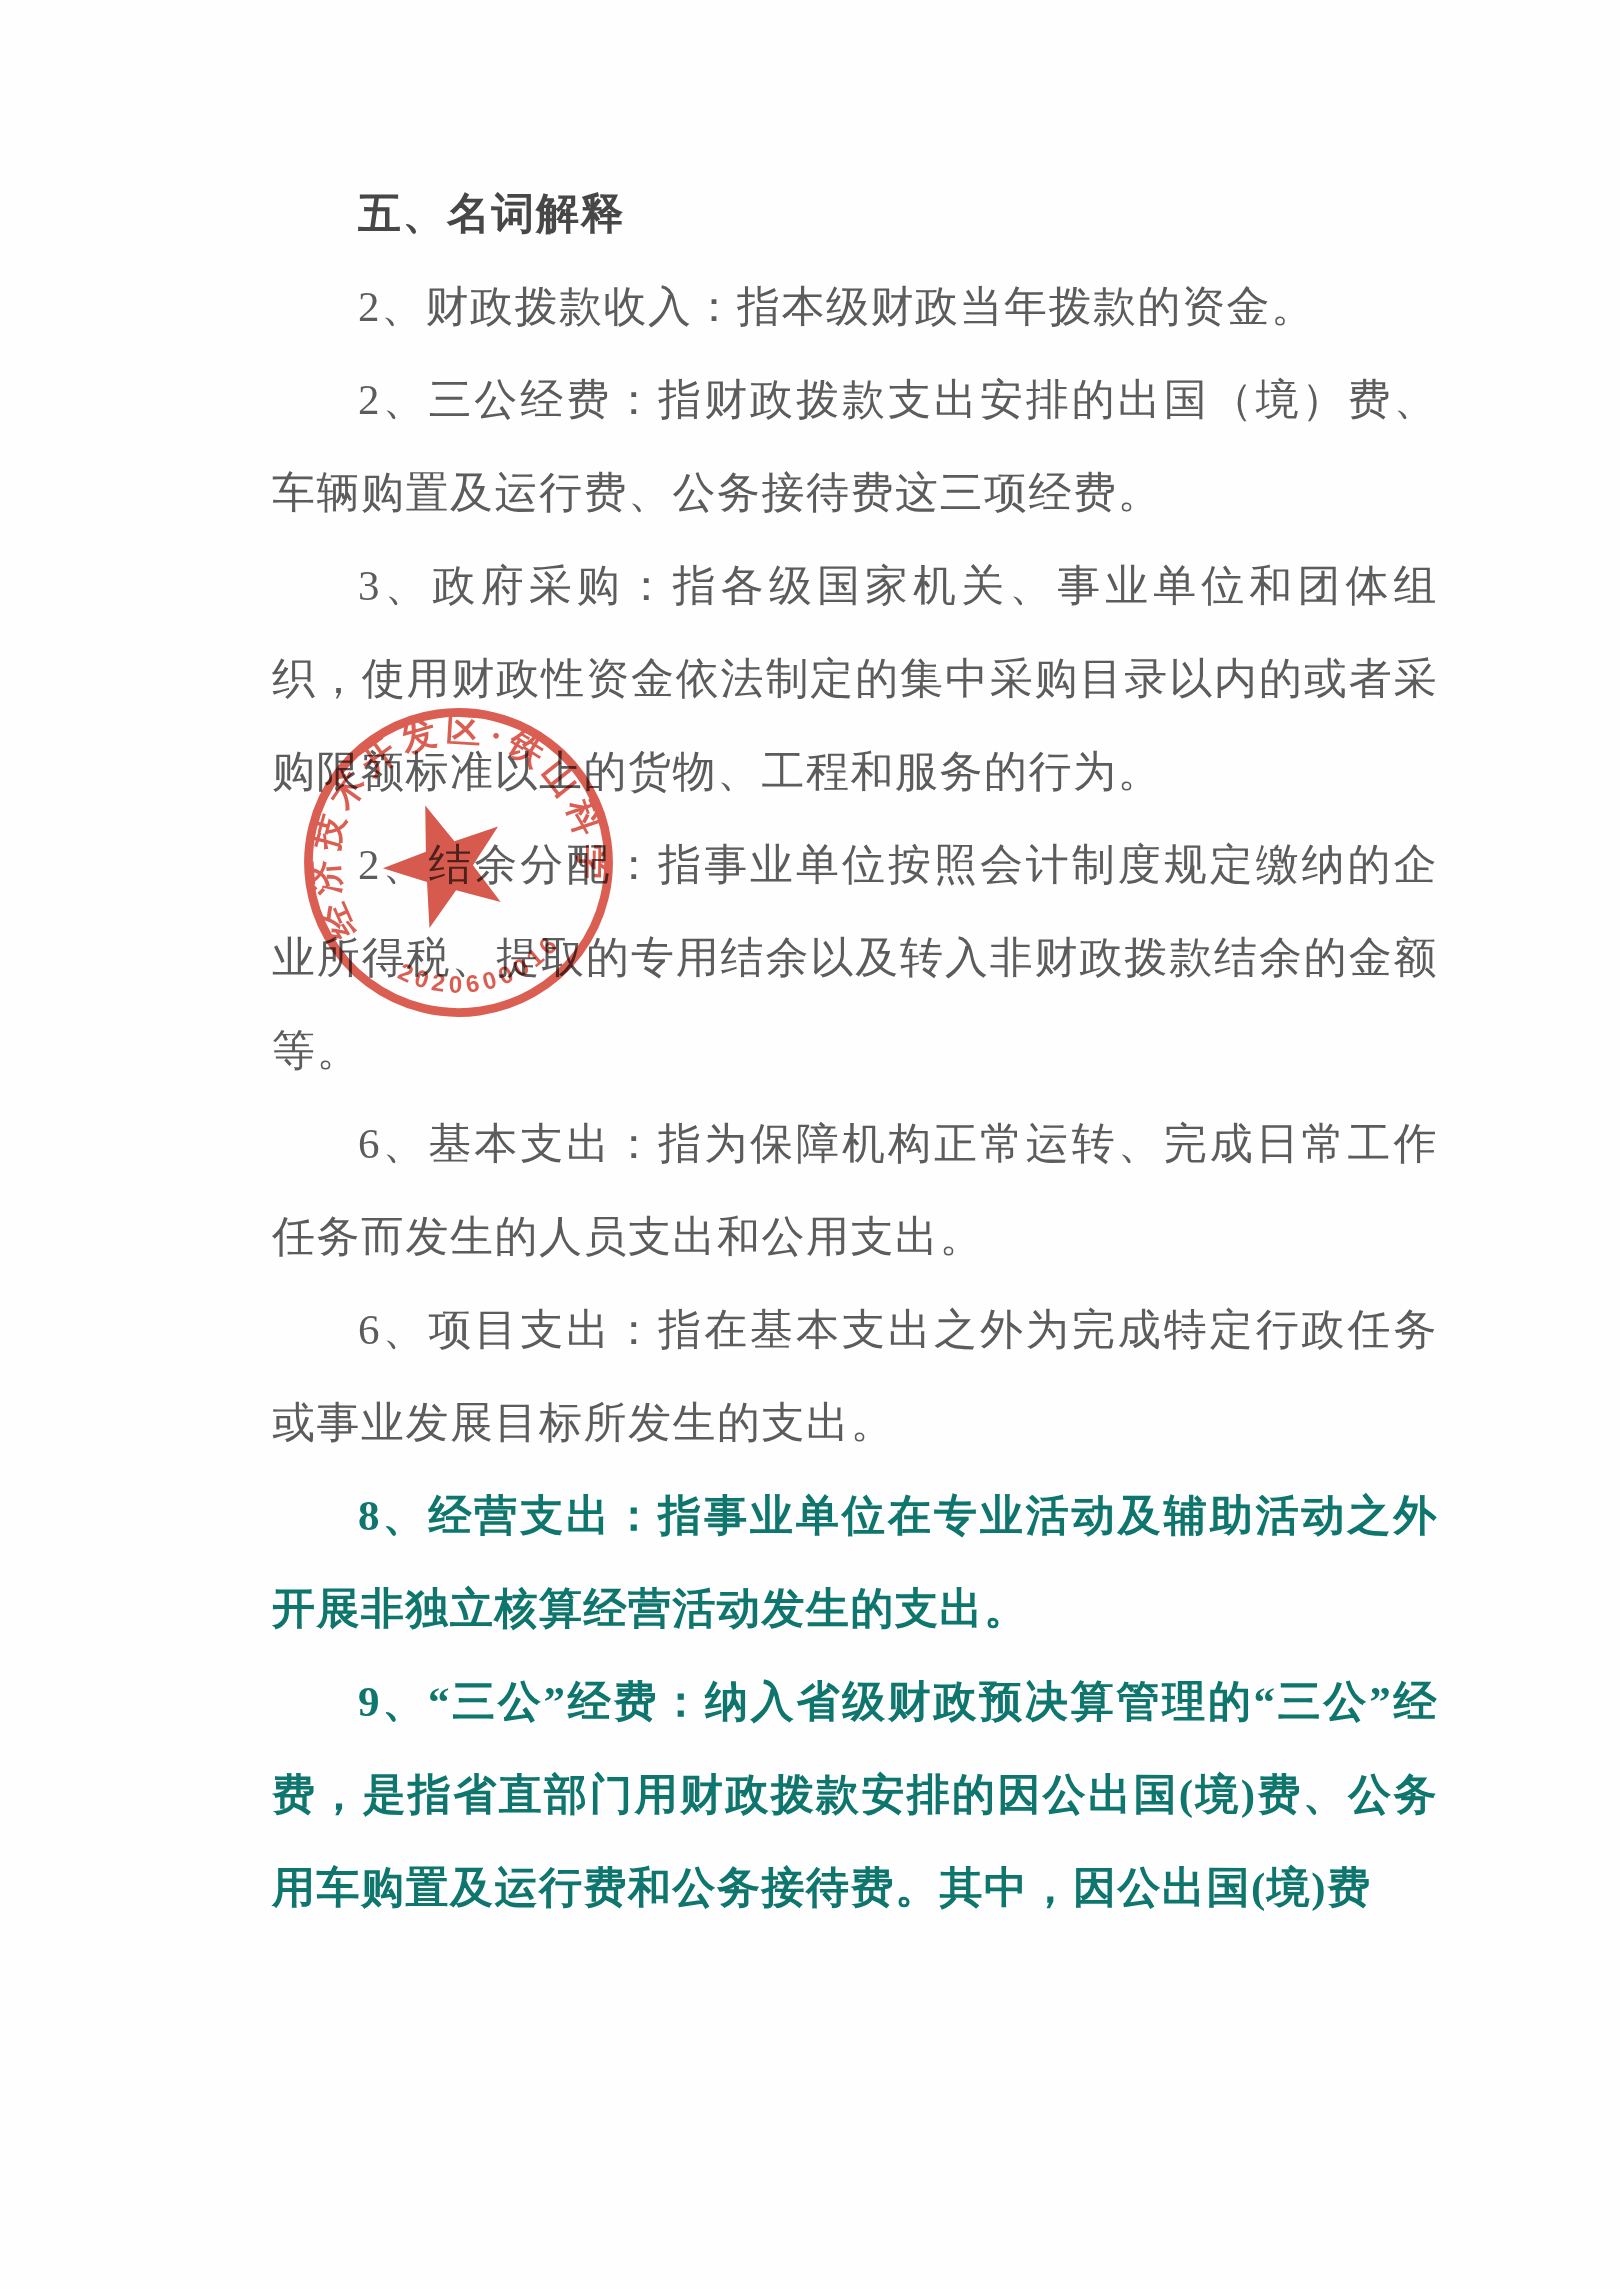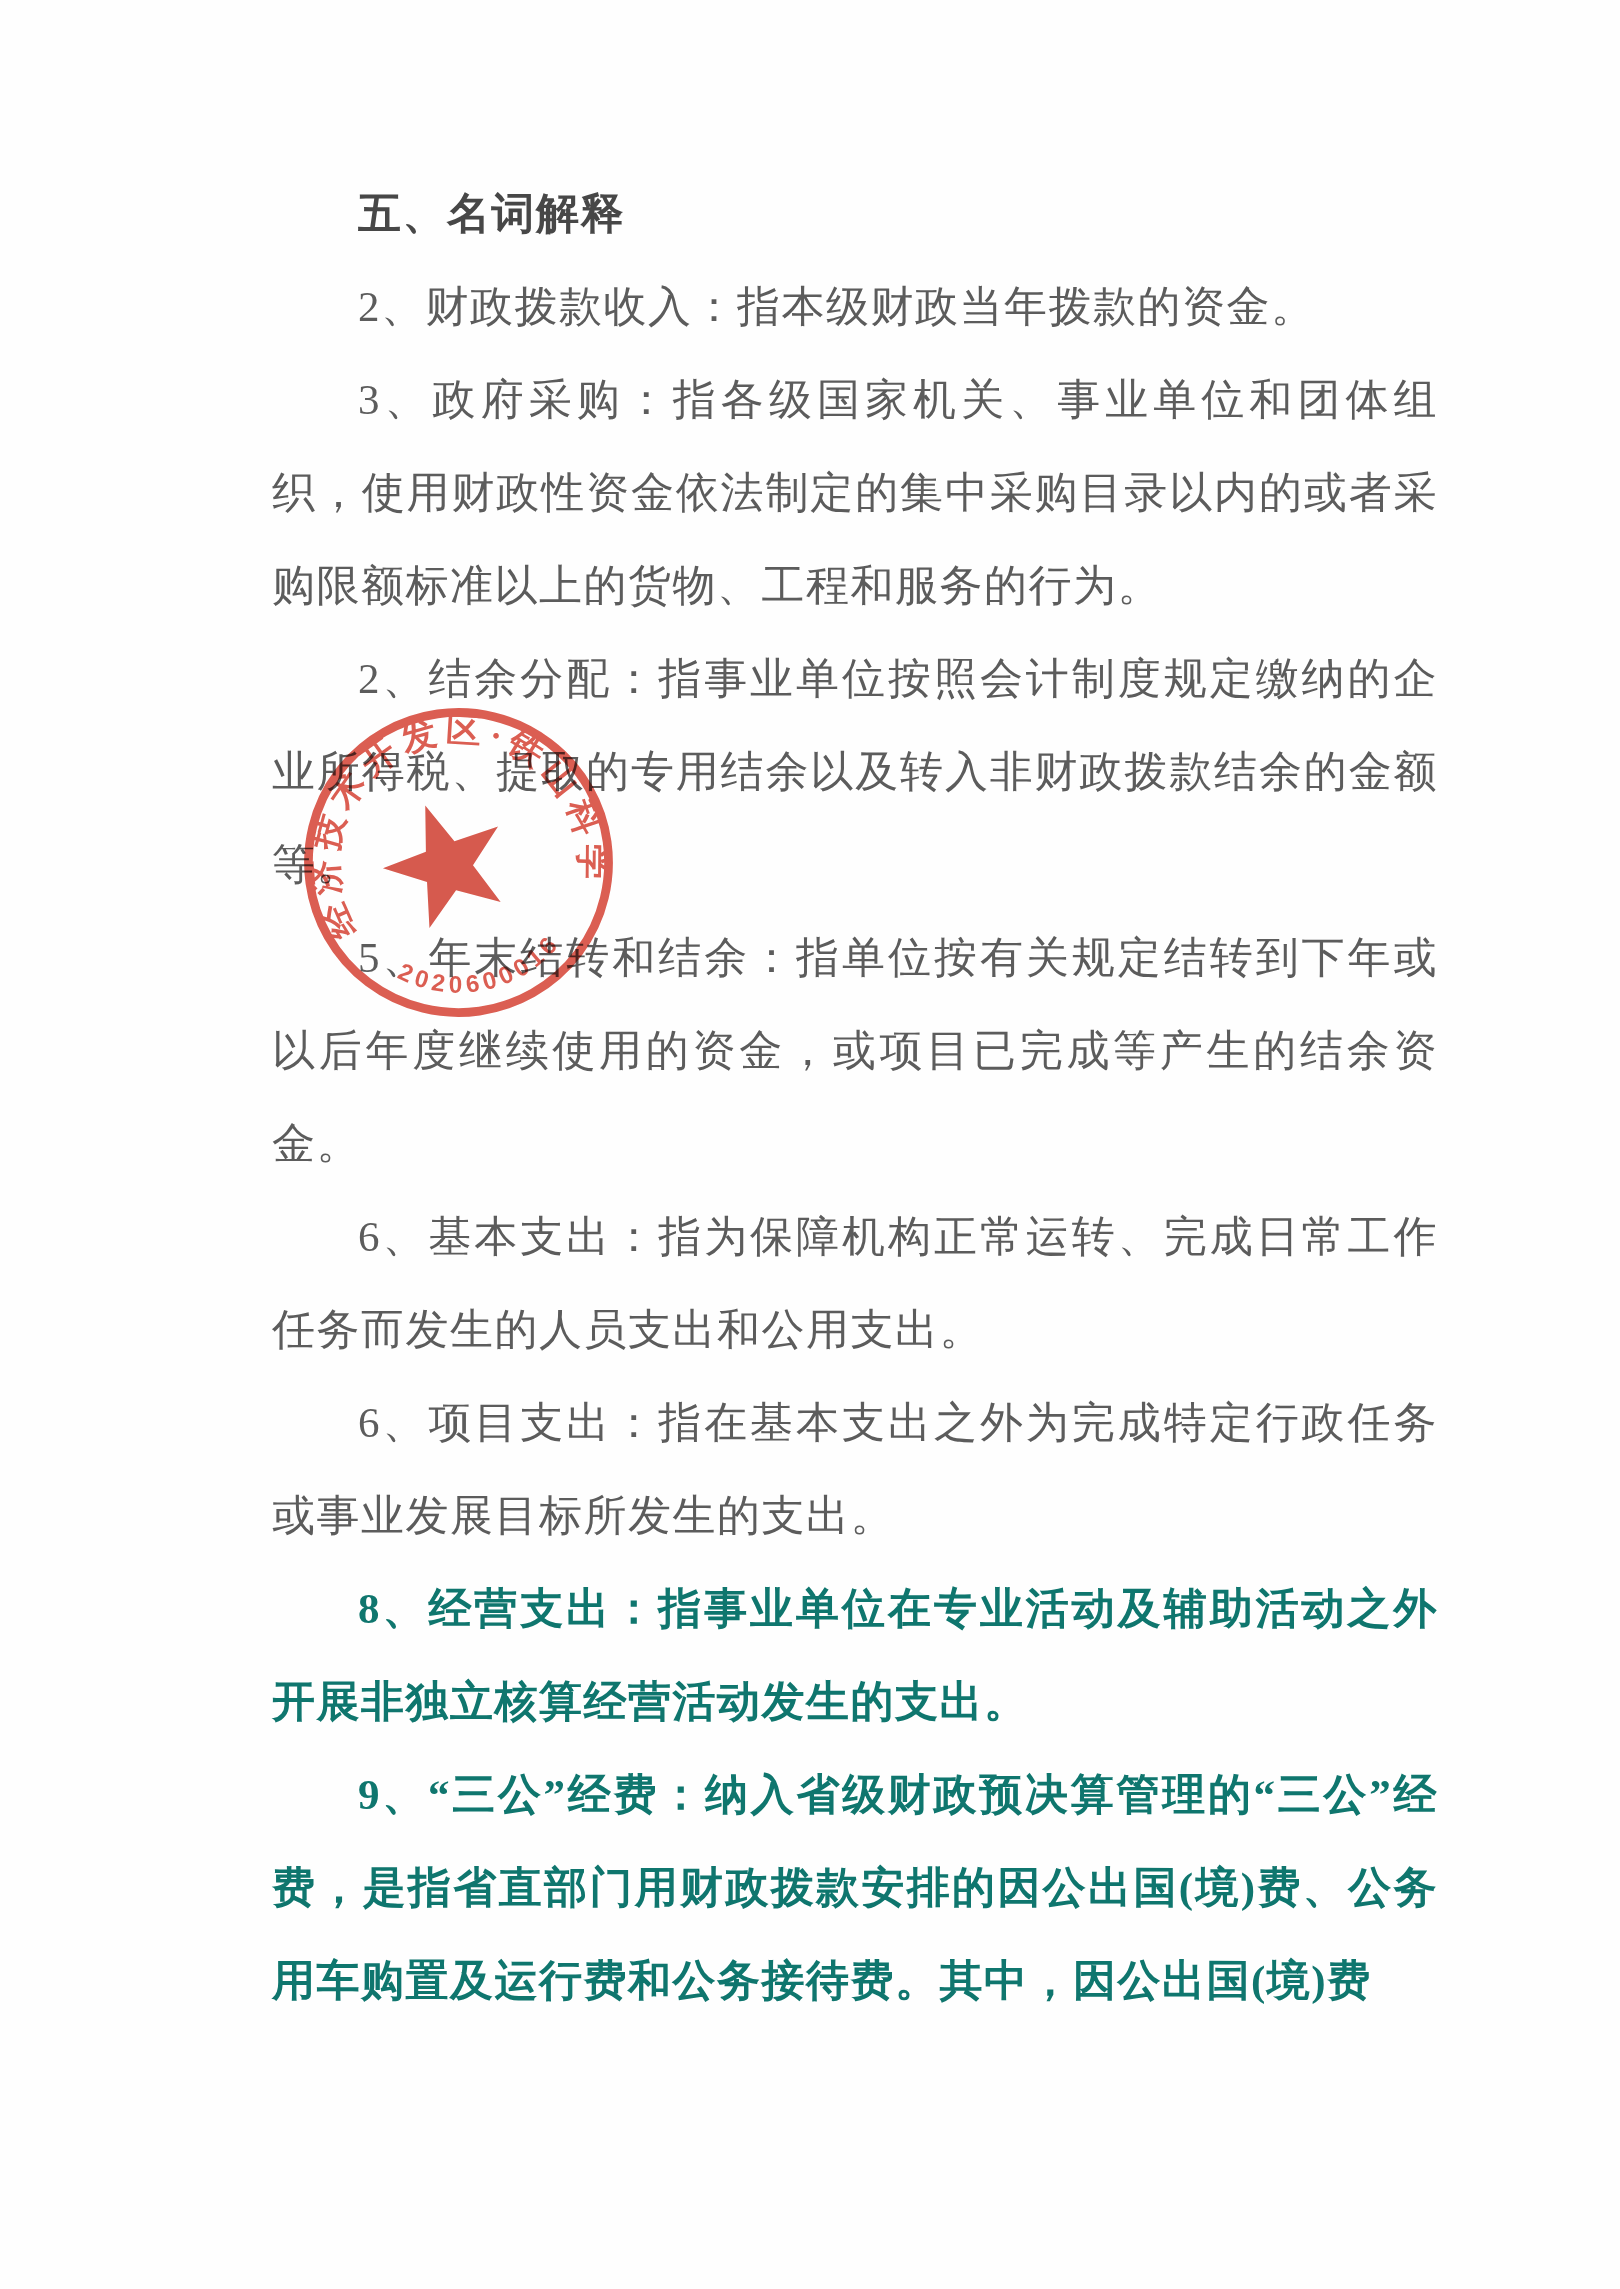--- a/index.html
+++ b/index.html
@@ -71,23 +71,23 @@
 </style>
 </head>
 <body>
 
 <div class="page">
 
   <div class="text-block">
     <p class="doc-heading">五、名词解释</p>
     <div>
         <p class="para">2、财政拨款收入：指本级财政当年拨款的资金。</p>
+        <p class="para">2、三公经费：指财政拨款支出安排的出国（境）费、车辆购置及运行费、公务接待费这三项经费。</p>
         <p class="para">3、政府采购：指各级国家机关、事业单位和团体组织，使用财政性资金依法制定的集中采购目录以内的或者采购限额标准以上的货物、工程和服务的行为。</p>
         <p class="para">2、结余分配：指事业单位按照会计制度规定缴纳的企业所得税、提取的专用结余以及转入非财政拨款结余的金额等。</p>
-        <p class="para">5、年末结转和结余：指单位按有关规定结转到下年或以后年度继续使用的资金，或项目已完成等产生的结余资金。</p>
         <p class="para">6、基本支出：指为保障机构正常运转、完成日常工作任务而发生的人员支出和公用支出。</p>
         <p class="para">6、项目支出：指在基本支出之外为完成特定行政任务或事业发展目标所发生的支出。</p>
         <p class="para em">8、经营支出：指事业单位在专业活动及辅助活动之外开展非独立核算经营活动发生的支出。</p>
         <p class="para em">9、“三公”经费：纳入省级财政预决算管理的“三公”经费，是指省直部门用财政拨款安排的因公出国(境)费、公务用车购置及运行费和公务接待费。其中，因公出国(境)费</p>
       </div>
   </div>
 
   <svg class="seal" viewBox="0 0 344 344" xmlns="http://www.w3.org/2000/svg">
     <defs>
       <path id="arcTop" d="M 62 235 A 126 126 0 1 1 282 235" fill="none"></path>

